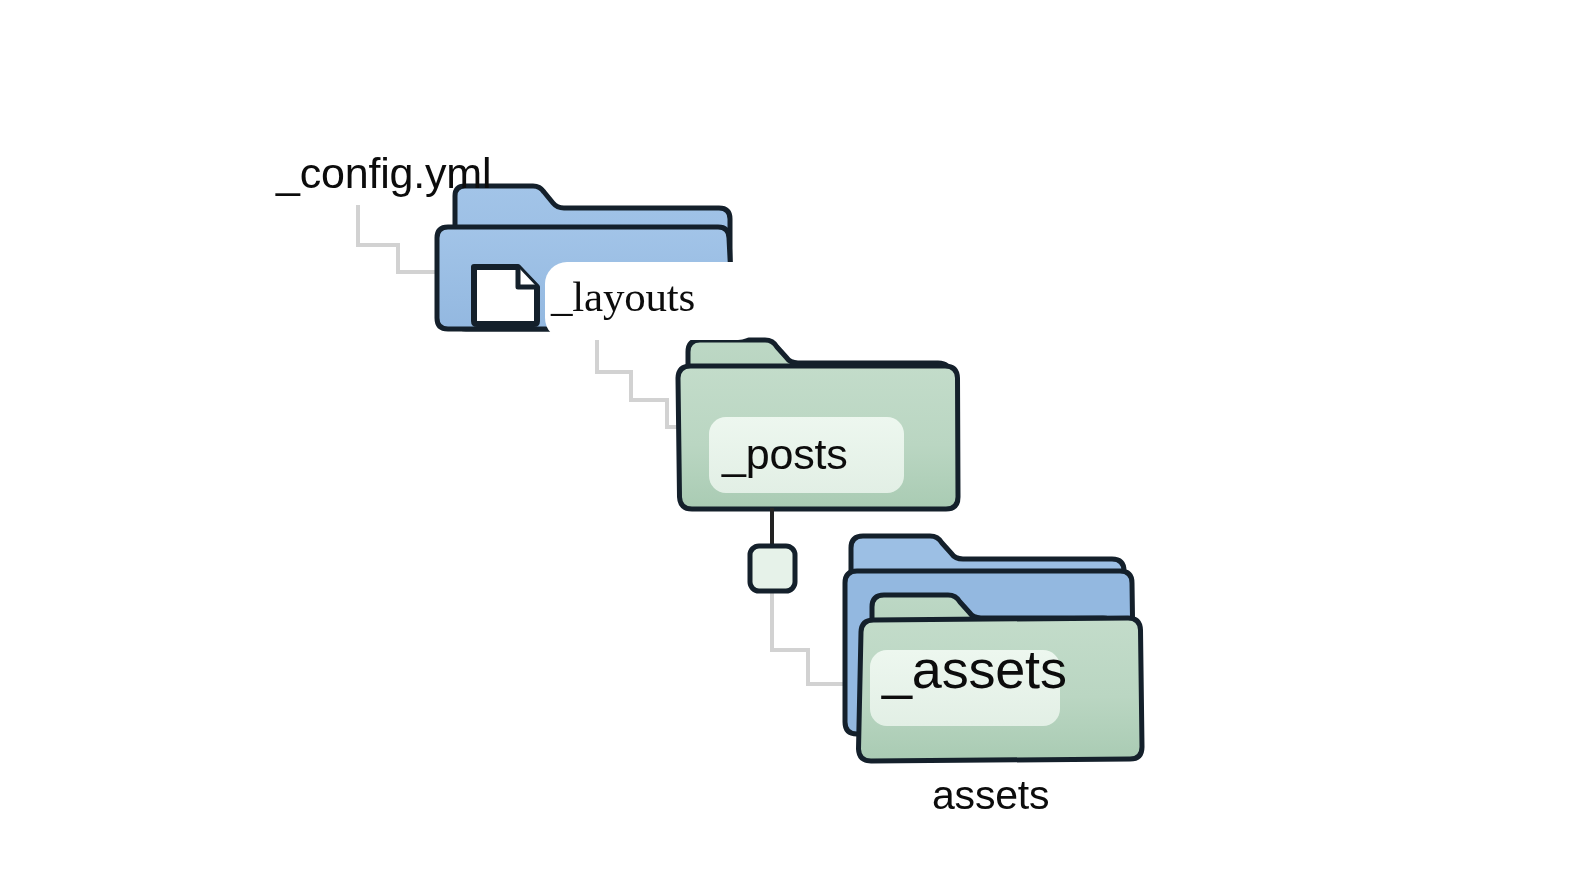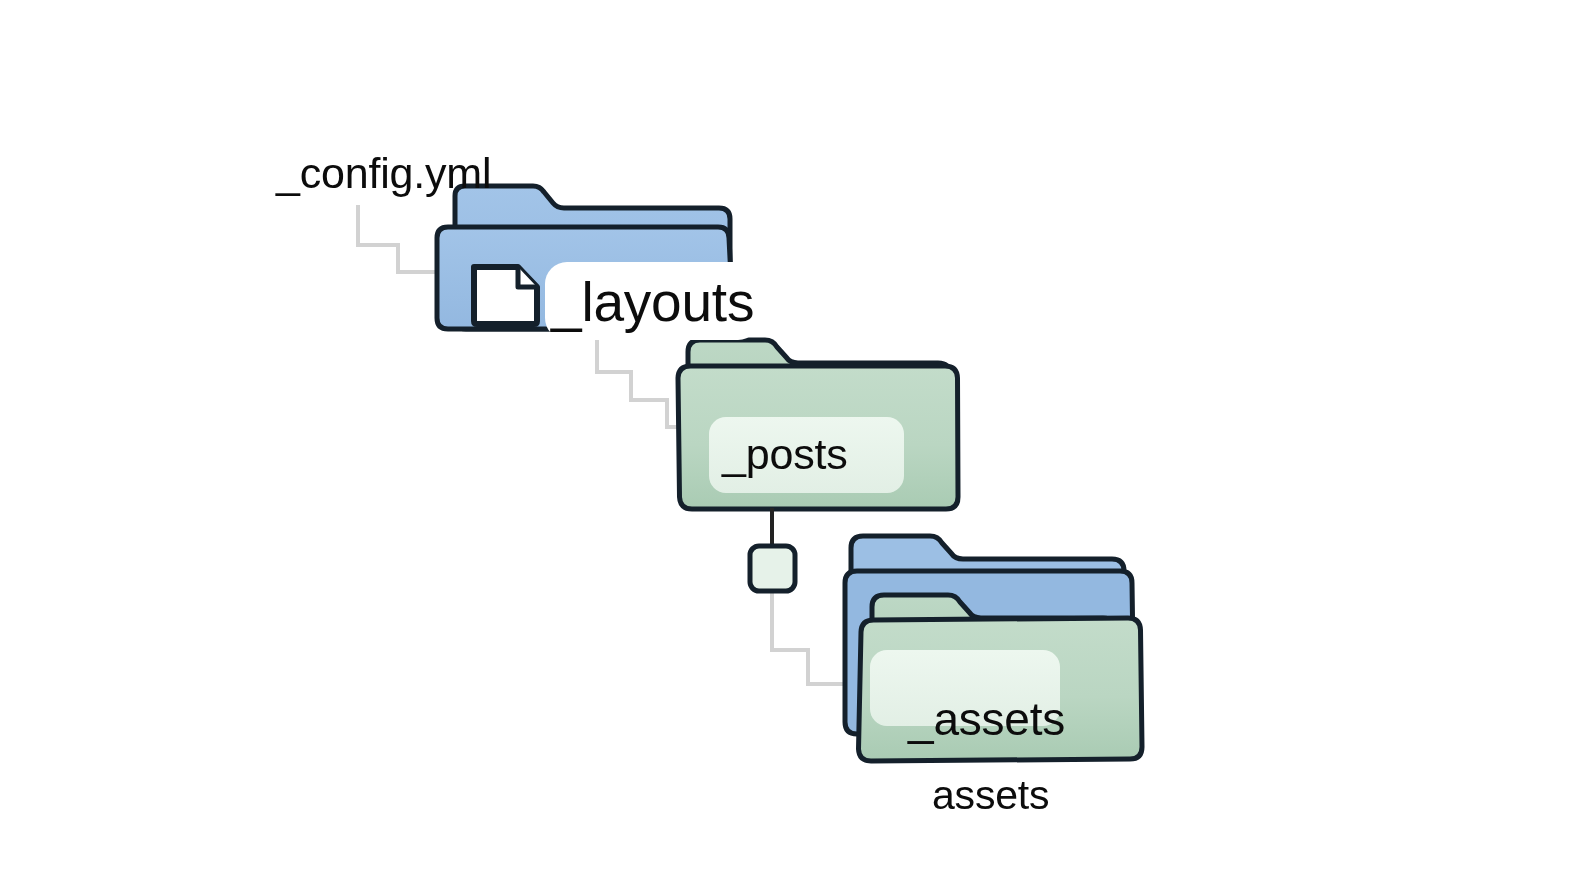--- a/index.html
+++ b/index.html
@@ -211,21 +211,21 @@
 
     <rect x="545" y="262" width="215" height="78" rx="22" ry="22" fill="#ffffff"></rect>
 
     <rect x="709" y="417" width="195" height="76" rx="17" ry="17" fill="url(#gradBadge)"></rect>
 
     <rect x="870" y="650" width="190" height="76" rx="17" ry="17" fill="url(#gradBadge)"></rect>
   </svg>
 
   <div class="plain-label" style="left:276px; top:152px; font-size:43px;">_config.yml</div>
 
-  <div class="badge-label" style="left:551px; top:275px; font-size:55px;">_layouts</div>
+  <div class="badge-label" style="left:551px; top:275px; font-size:43px;font-family:Liberation Serif, serif;">_layouts</div>
 
   <div class="badge-label" style="left:722px; top:433px; font-size:43px;text-align:center;">_posts</div>
 
-  <div class="badge-label" style="left:882px; top:696px; font-size:46px;margin-left:26px;">_assets</div>
+  <div class="badge-label" style="left:882px; top:642px; font-size:54px;">_assets</div>
 
   <div class="plain-label" style="left:932px; top:775px; font-size:41px;">assets</div>
 
 </div>
 
 </body></html>

